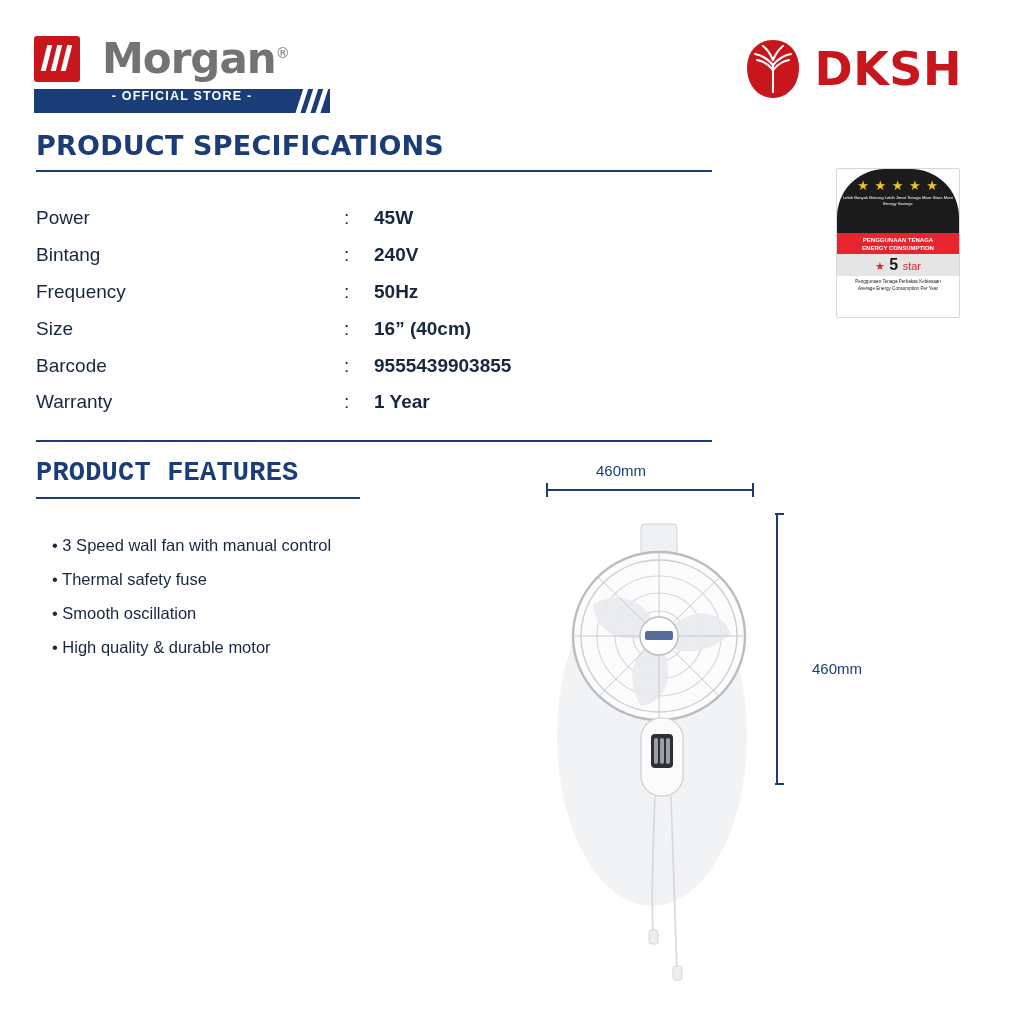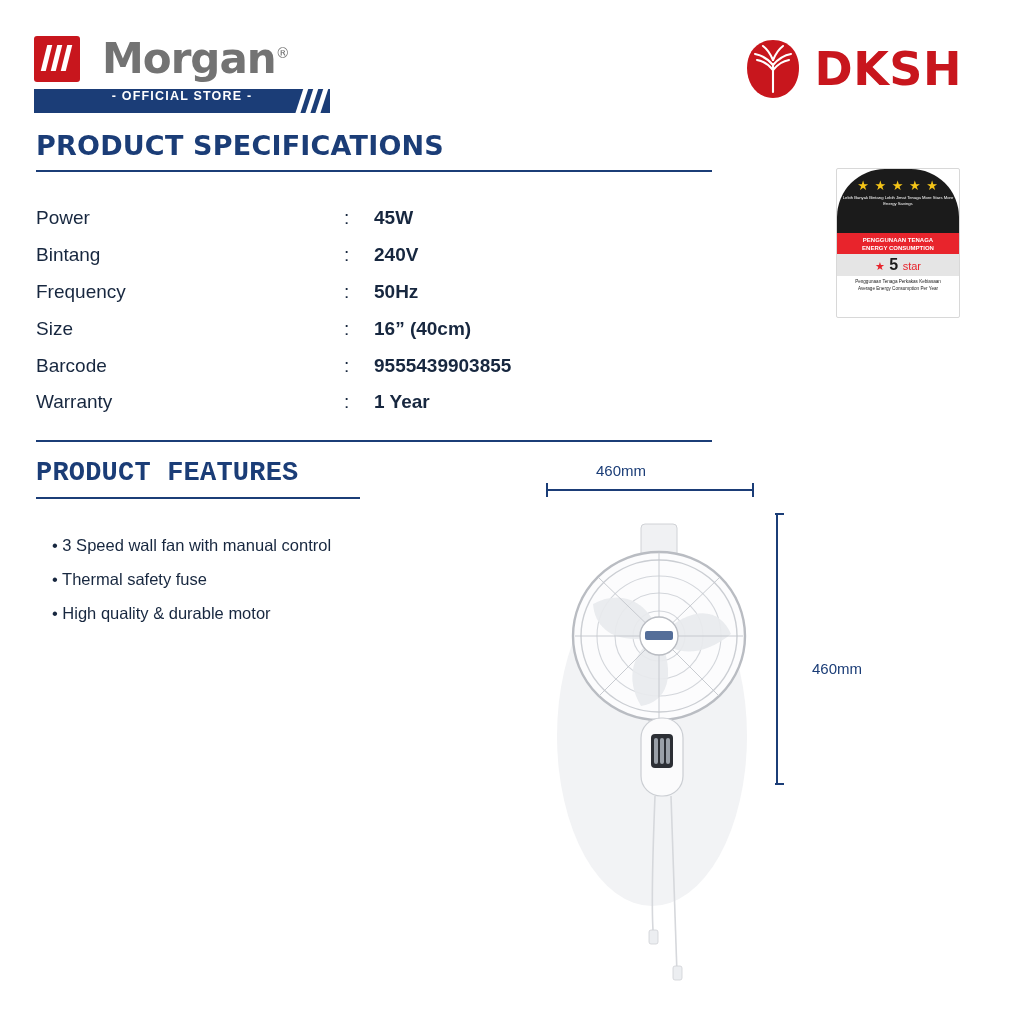--- a/index.html
+++ b/index.html
@@ -443,20 +443,21 @@
   </tbody>
 </table>
 
 <div class="rule" id="spec-bottom-rule"></div>
 
 <div class="section-title" id="features-title">PRODUCT FEATURES</div>
 <div class="rule" id="features-rule"></div>
 <ul class="features-list">
   <li>• 3 Speed wall fan with manual control</li>
   <li>• Thermal safety fuse</li>
+  <li>• Smooth oscillation</li>
   <li>• High quality &amp; durable motor</li>
 </ul>
 
 <div class="energy-label">
   <div class="energy-top">
     <div class="energy-stars">★ ★ ★ ★ ★</div>
     <div class="energy-subtxt">Lebih Banyak Bintang
 Lebih Jimat Tenaga
 More Stars
 More Energy Savings</div>

